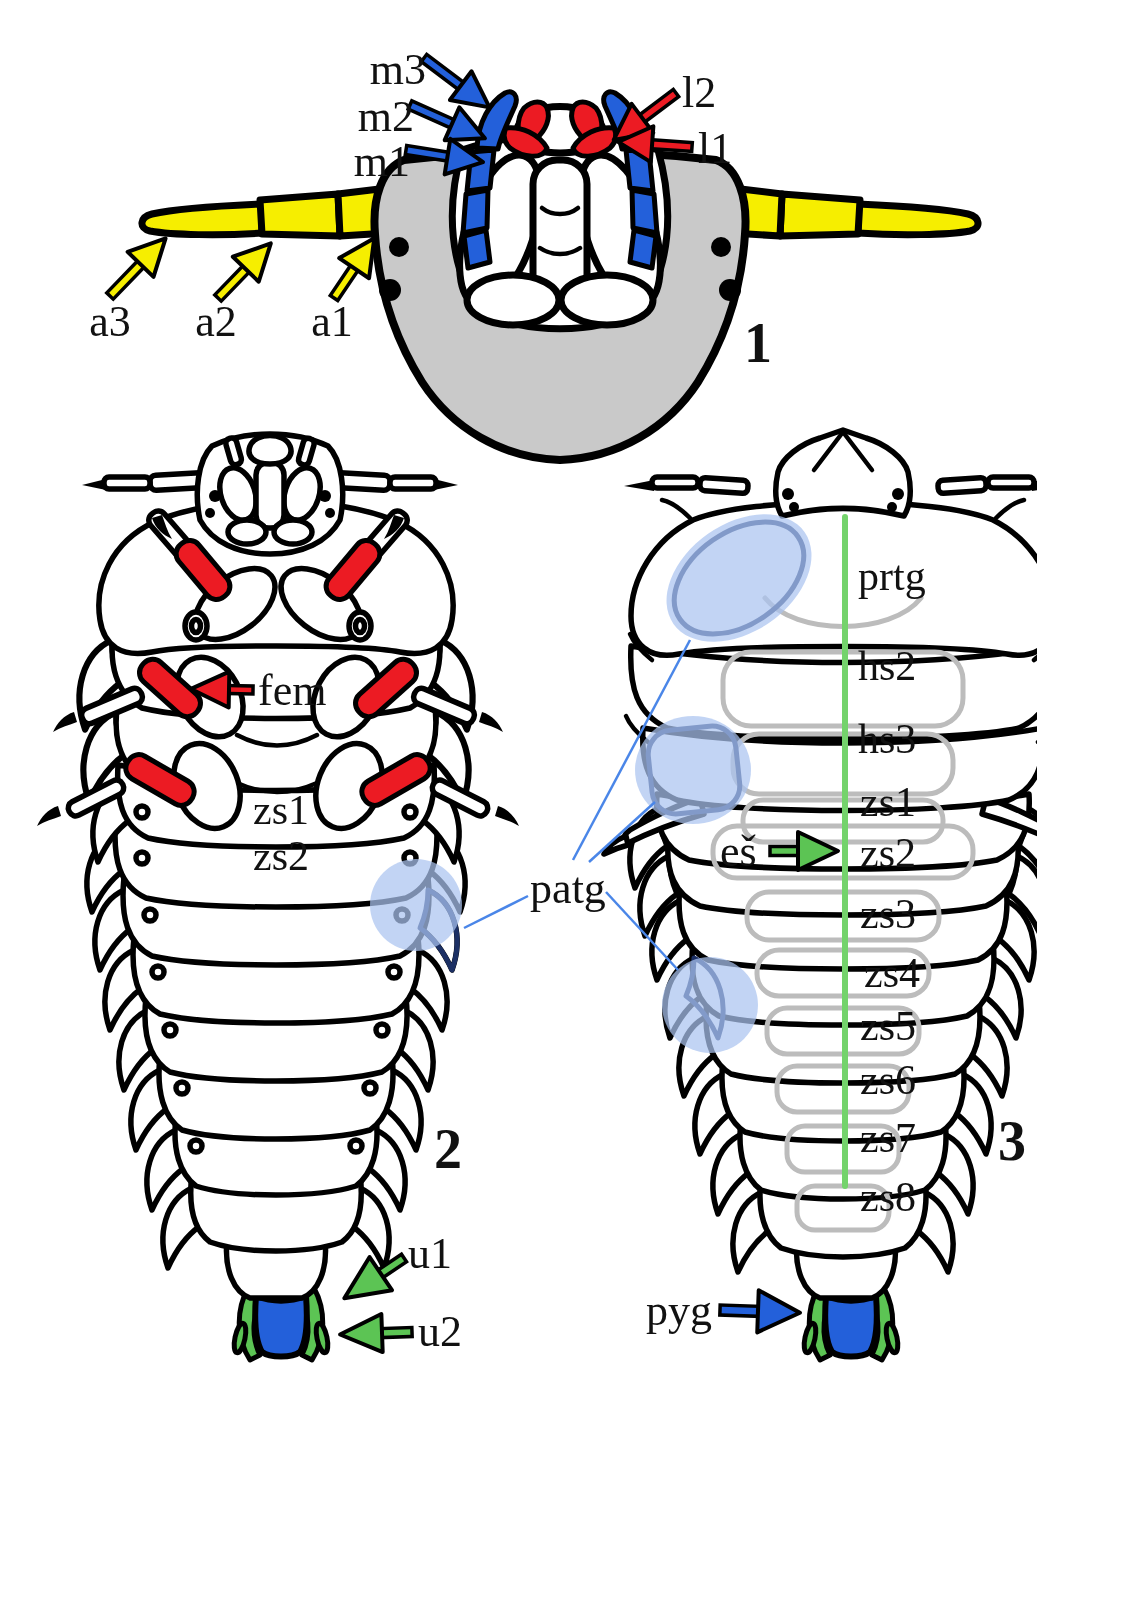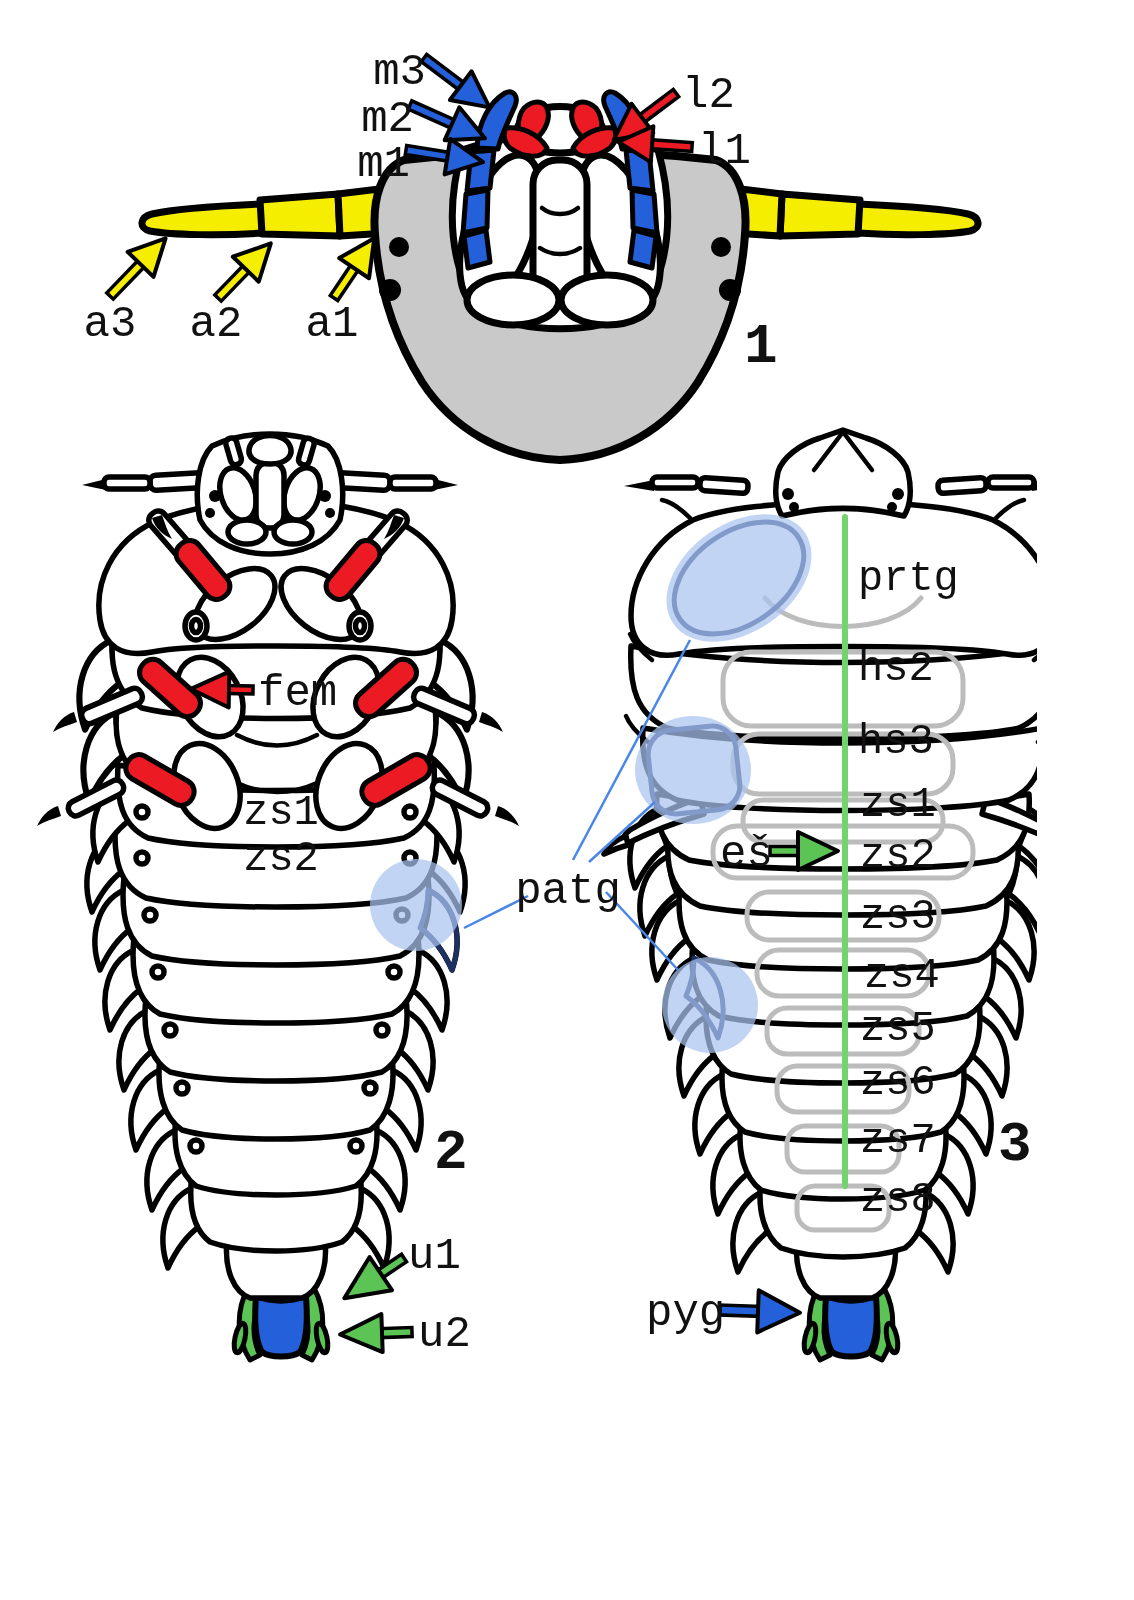--- a/index.html
+++ b/index.html
@@ -1,17 +1,17 @@
 <!DOCTYPE html>
 <html><head>
 <meta charset="utf-8">
 <style>
   html,body { margin:0; padding:0; background:#ffffff; }
   #stage { position:relative; width:1037px; height:1600px; background:#ffffff; overflow:hidden;
-           font-family:Liberation Mono, monospace; }
+           font-family:Liberation Serif, serif; }
   svg { position:absolute; left:0; top:0; }
   .wpart  { fill:#ffffff; stroke:#000000; stroke-width:5.5; stroke-linejoin:round; stroke-linecap:round; }
   .wpart7 { fill:#ffffff; stroke:#000000; stroke-width:7;   stroke-linejoin:round; stroke-linecap:round; }
   .gray   { fill:#c9c9c9; stroke:#000000; stroke-width:8;   stroke-linejoin:round; }
   .yellow { fill:#f6ee00; stroke:#000000; stroke-width:7;   stroke-linejoin:round; }
   .blue   { fill:#2360da; stroke:#000000; stroke-width:5;   stroke-linejoin:round; }
   .red    { fill:#ec1b23; stroke:#000000; stroke-width:5;   stroke-linejoin:round; }
   .green  { fill:#5cc454; stroke:#000000; stroke-width:5;   stroke-linejoin:round; }
   .inline { fill:none; stroke:#000000; stroke-width:4.5; stroke-linecap:round; }
   .grayln { fill:none; stroke:#bcbcbc; stroke-width:5;  stroke-linecap:round; }

